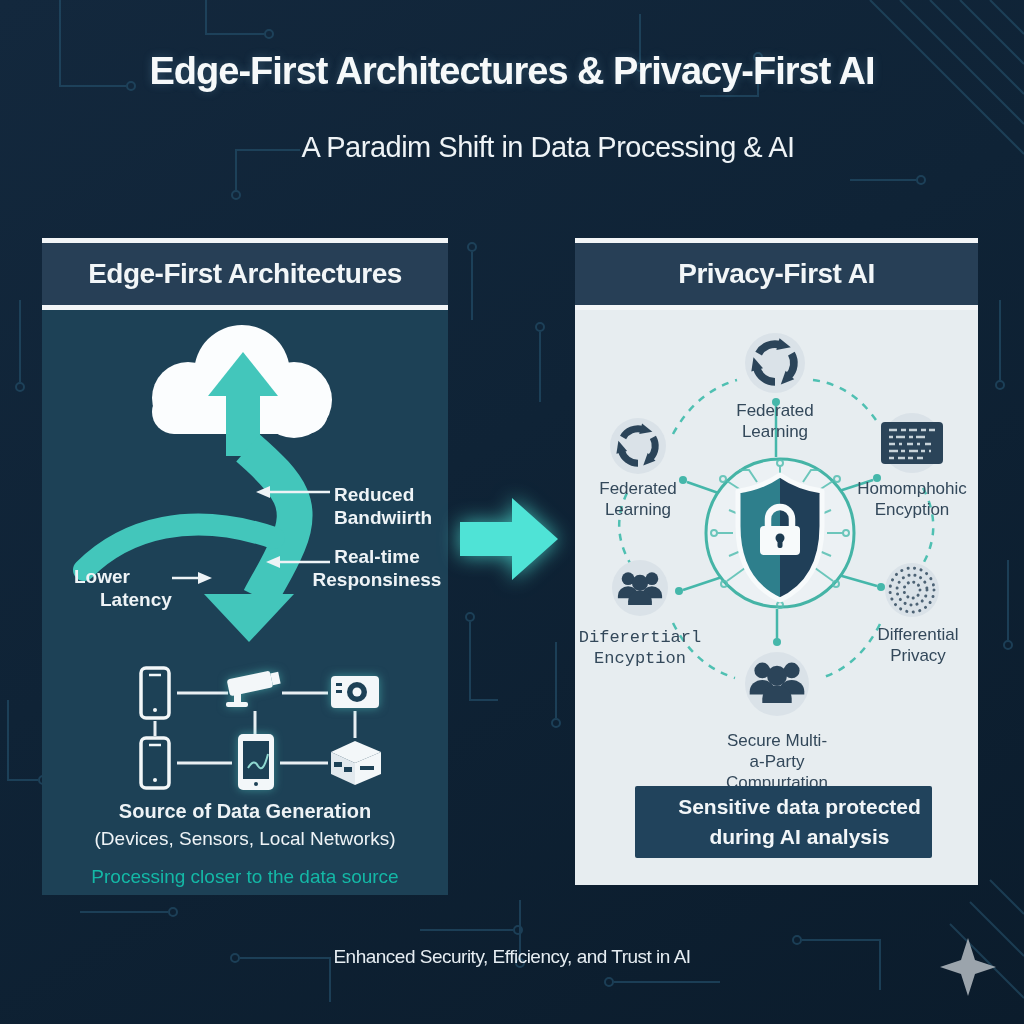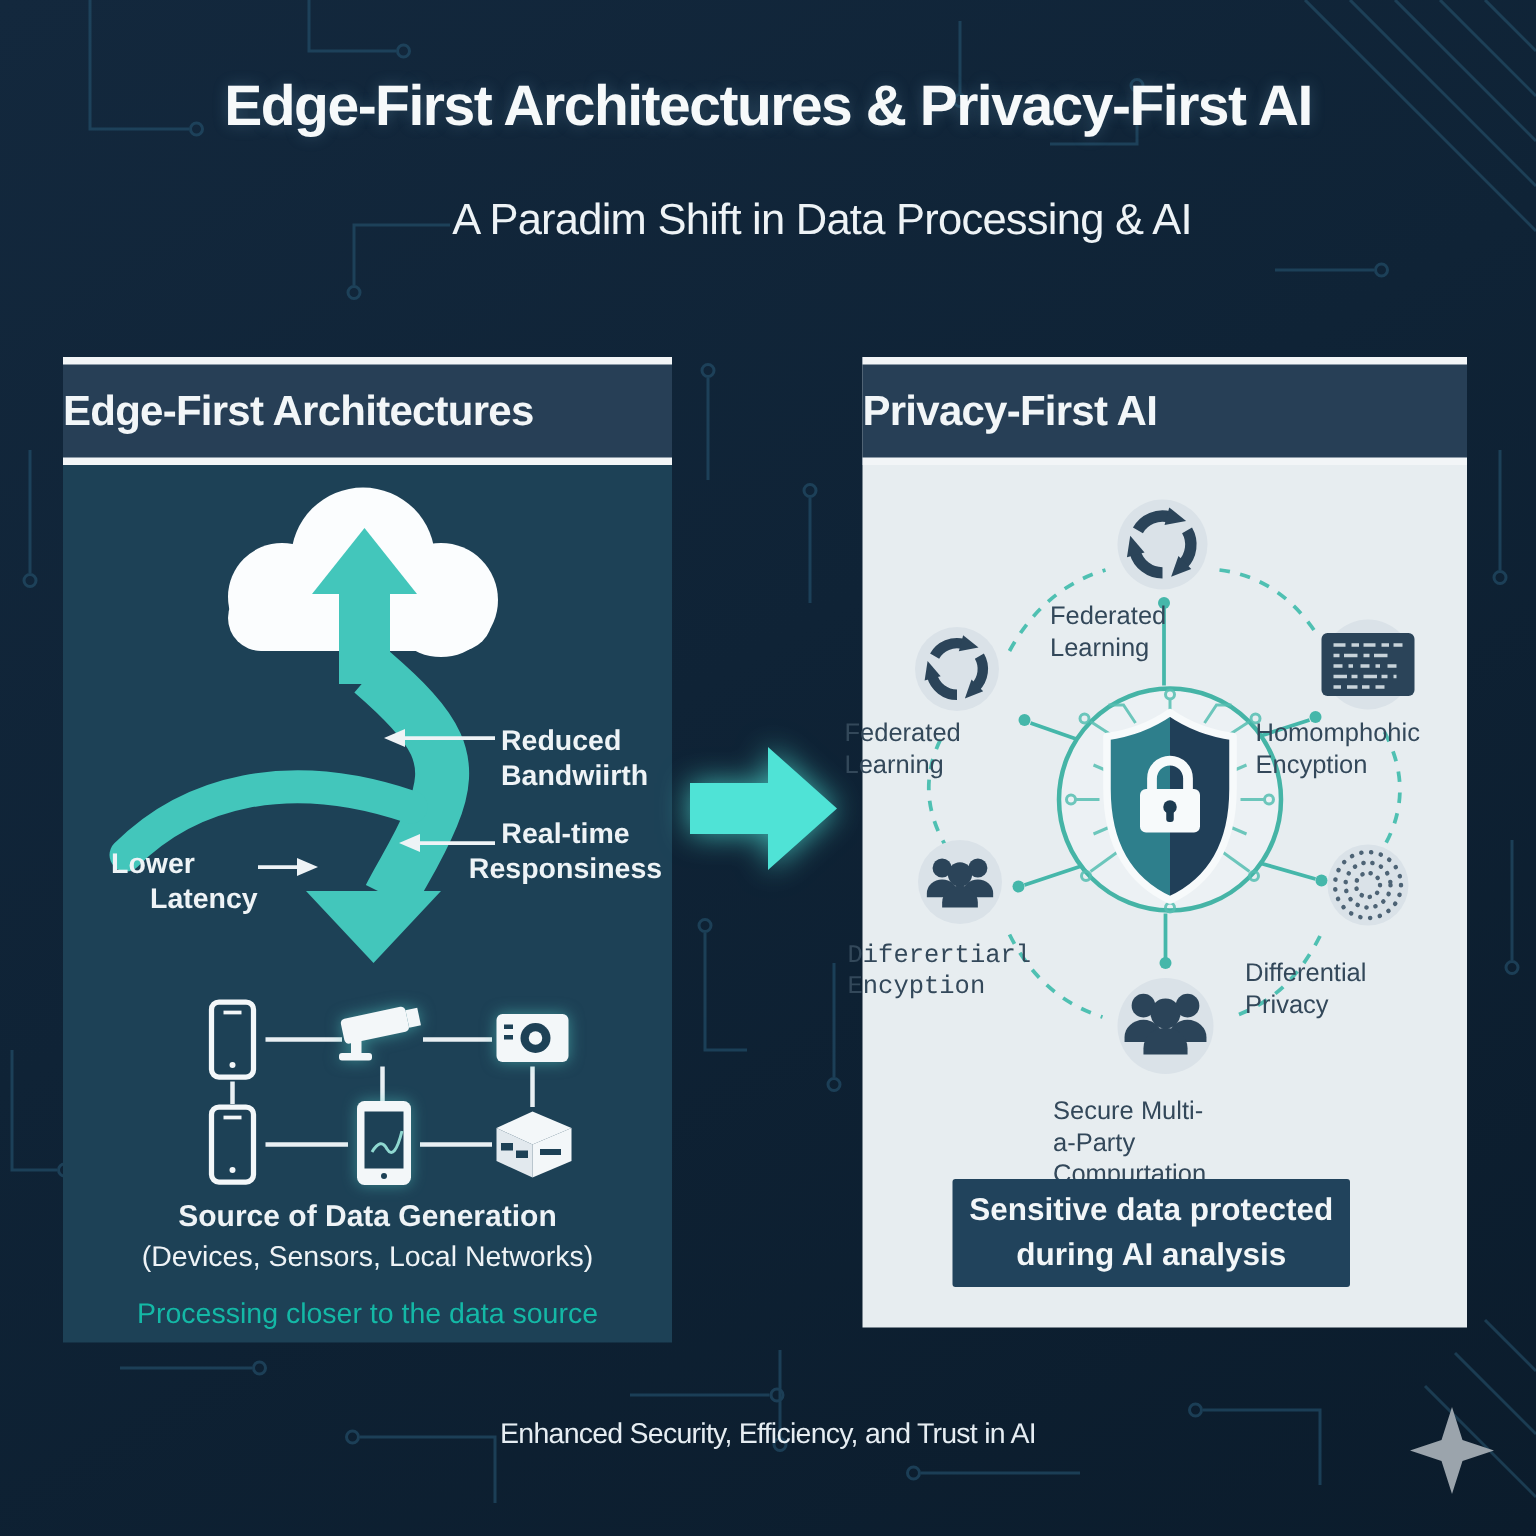--- a/index.html
+++ b/index.html
@@ -11,41 +11,41 @@
   .page-title{position:absolute;top:50px;left:0;width:100%;text-align:center;z-index:2;
     color:#f6f9fa;font-size:38px;font-weight:bold;letter-spacing:-1px;
     text-shadow:0 0 10px rgba(130,190,225,.25);}
   .page-subtitle{position:absolute;top:131px;left:0;width:100%;text-align:center;z-index:2;
     color:#eef3f6;font-size:29px;font-weight:normal;letter-spacing:-0.5px;padding-left:36px;}
   .panel{position:absolute;top:238px;z-index:2;}
   .panel.left{left:42px;width:406px;height:657px;background:#1d4156;}
   .panel.right{left:575px;width:403px;height:647px;background:#e7edf0;}
   .panel-head{position:relative;z-index:3;height:62px;background:#273f56;
     border-top:5px solid #f2f5f7;border-bottom:5px solid #f2f5f7;
-    display:flex;align-items:center;}
+    display:flex;align-items:center;justify-content:center;}
   .panel-head h2{margin:0;color:#f2f6f8;font-size:28px;font-weight:bold;letter-spacing:-0.5px;}
   .panel-art{position:absolute;inset:0;z-index:1;}
   .ann{position:absolute;z-index:2;color:#eef3f6;font-size:19px;font-weight:bold;line-height:23px;}
   .ann span{display:block;}
   .ann.center{text-align:center;font-weight:bold;}
   .cloud-label{position:absolute;z-index:2;left:53px;top:199px;width:300px;text-align:center;
     color:#eef3f6;font-size:18px;font-weight:normal;}
   .lfoot{position:absolute;z-index:2;left:0;width:100%;text-align:center;color:#eef3f6;}
   .lfoot.b1{top:562px;font-size:20px;font-weight:bold;}
   .lfoot.b2{top:590px;font-size:19px;}
   .lfoot.b3{top:628px;font-size:19px;color:#14b8a6;}
   .center-arrow{position:absolute;left:458px;top:496px;z-index:2;
     filter:drop-shadow(0 0 10px rgba(79,227,214,.75));}
-  .node-label{position:absolute;z-index:2;width:150px;text-align:left;
+  .node-label{position:absolute;z-index:2;width:150px;text-align:center;
     color:#33485a;font-size:17px;line-height:21px;}
   .node-label span{display:block;}
   .banner{position:absolute;z-index:2;left:60px;top:548px;width:265px;height:72px;
     background:#21435c;border-radius:2px;display:flex;flex-direction:column;
     align-items:center;justify-content:center;
-    color:#f2f6f8;font-size:21px;font-weight:bold;line-height:30px;text-align:right;}
+    color:#f2f6f8;font-size:21px;font-weight:bold;line-height:30px;text-align:right;padding-left:32px;}
   .caption{position:absolute;left:0;top:946px;width:100%;text-align:center;z-index:2;
     color:#e6edf2;font-size:19px;letter-spacing:-0.5px;}
   .sparkle{position:absolute;left:938px;top:936px;z-index:2;}
   .ind1{margin-left:4px;} .ind2{margin-left:30px;}
 </style>
 </head>
 <body>
 
 <div class="stage">
 
@@ -366,21 +366,21 @@
       <span>Learning</span>
     </div>
     <div class="node-label" style="left:262px;top:240px;">
       <span>Homomphohic</span>
       <span>Encyption</span>
     </div>
     <div class="node-label" style="left:-10px;top:389px;font-family:Liberation Mono, monospace;">
       <span>Diferertiarl</span>
       <span>Encyption</span>
     </div>
-    <div class="node-label" style="left:255px;top:386px;margin-top:14px;">
+    <div class="node-label" style="left:268px;top:386px;">
       <span>Differential</span>
       <span>Privacy</span>
     </div>
     <div class="node-label" style="left:127px;top:482px;margin-top:10px;">
       <span>Secure Multi-</span>
       <span>a-Party</span>
       <span>Compurtation</span>
     </div>
 
     <div class="banner">

